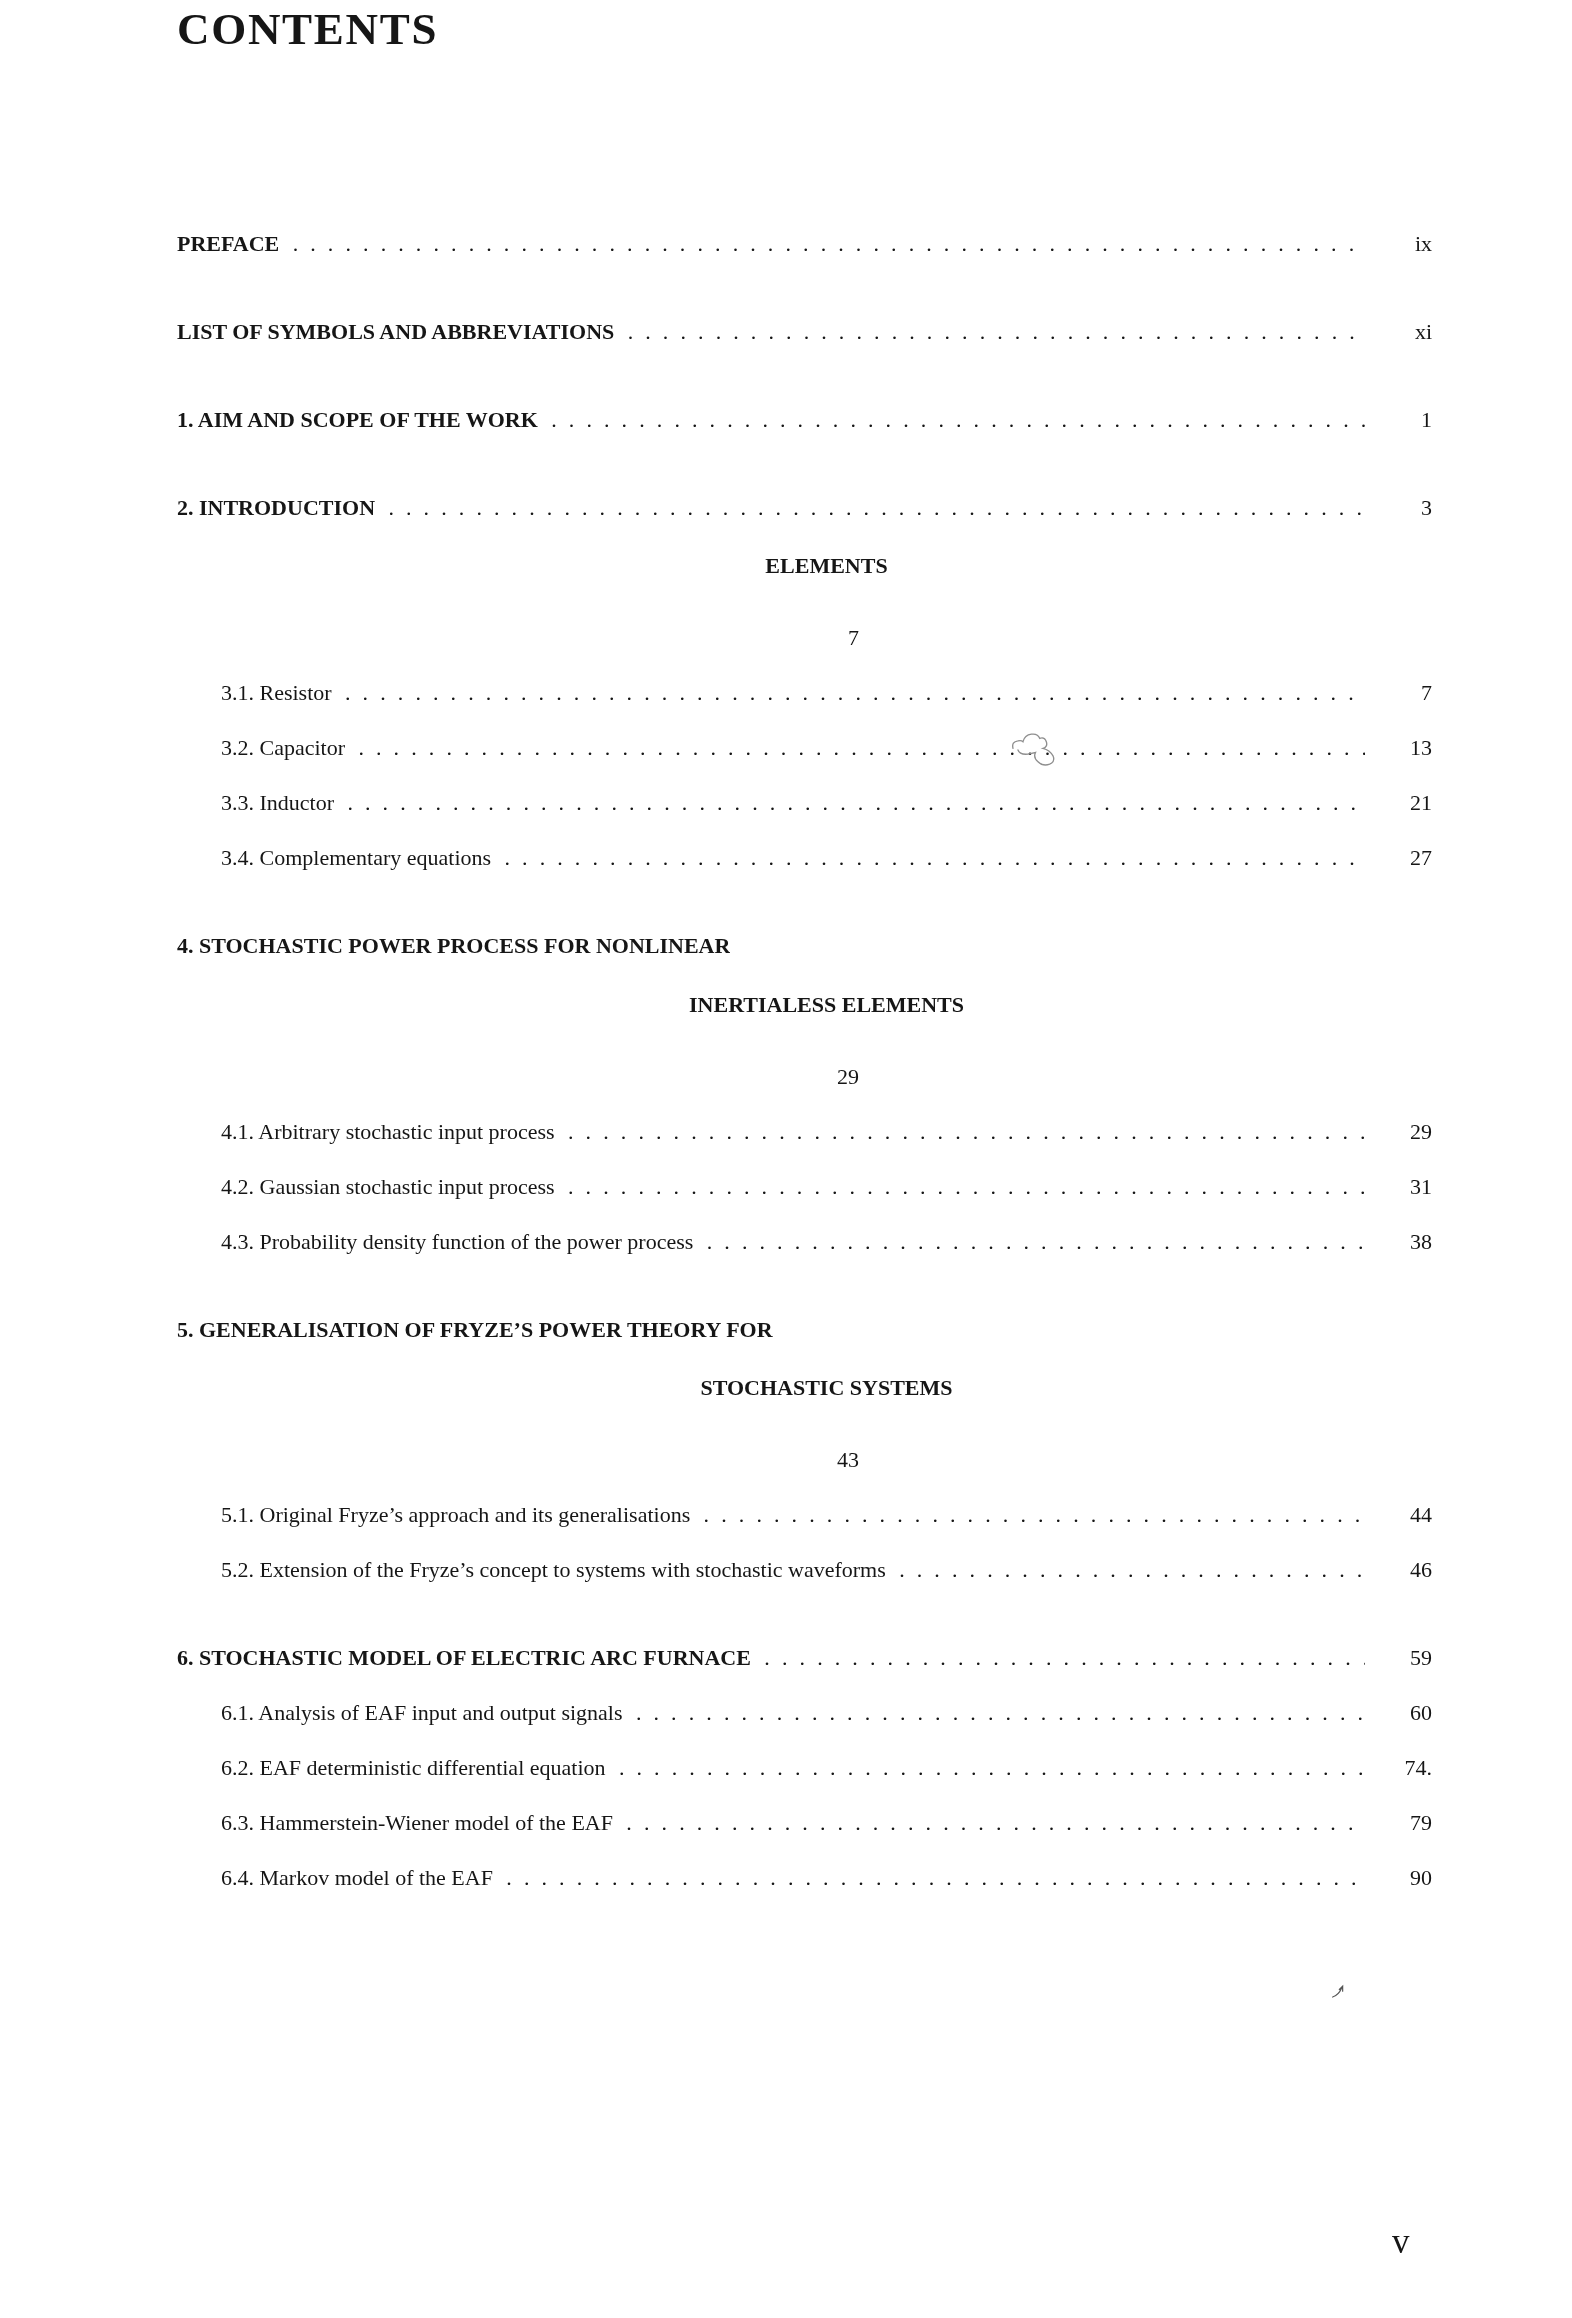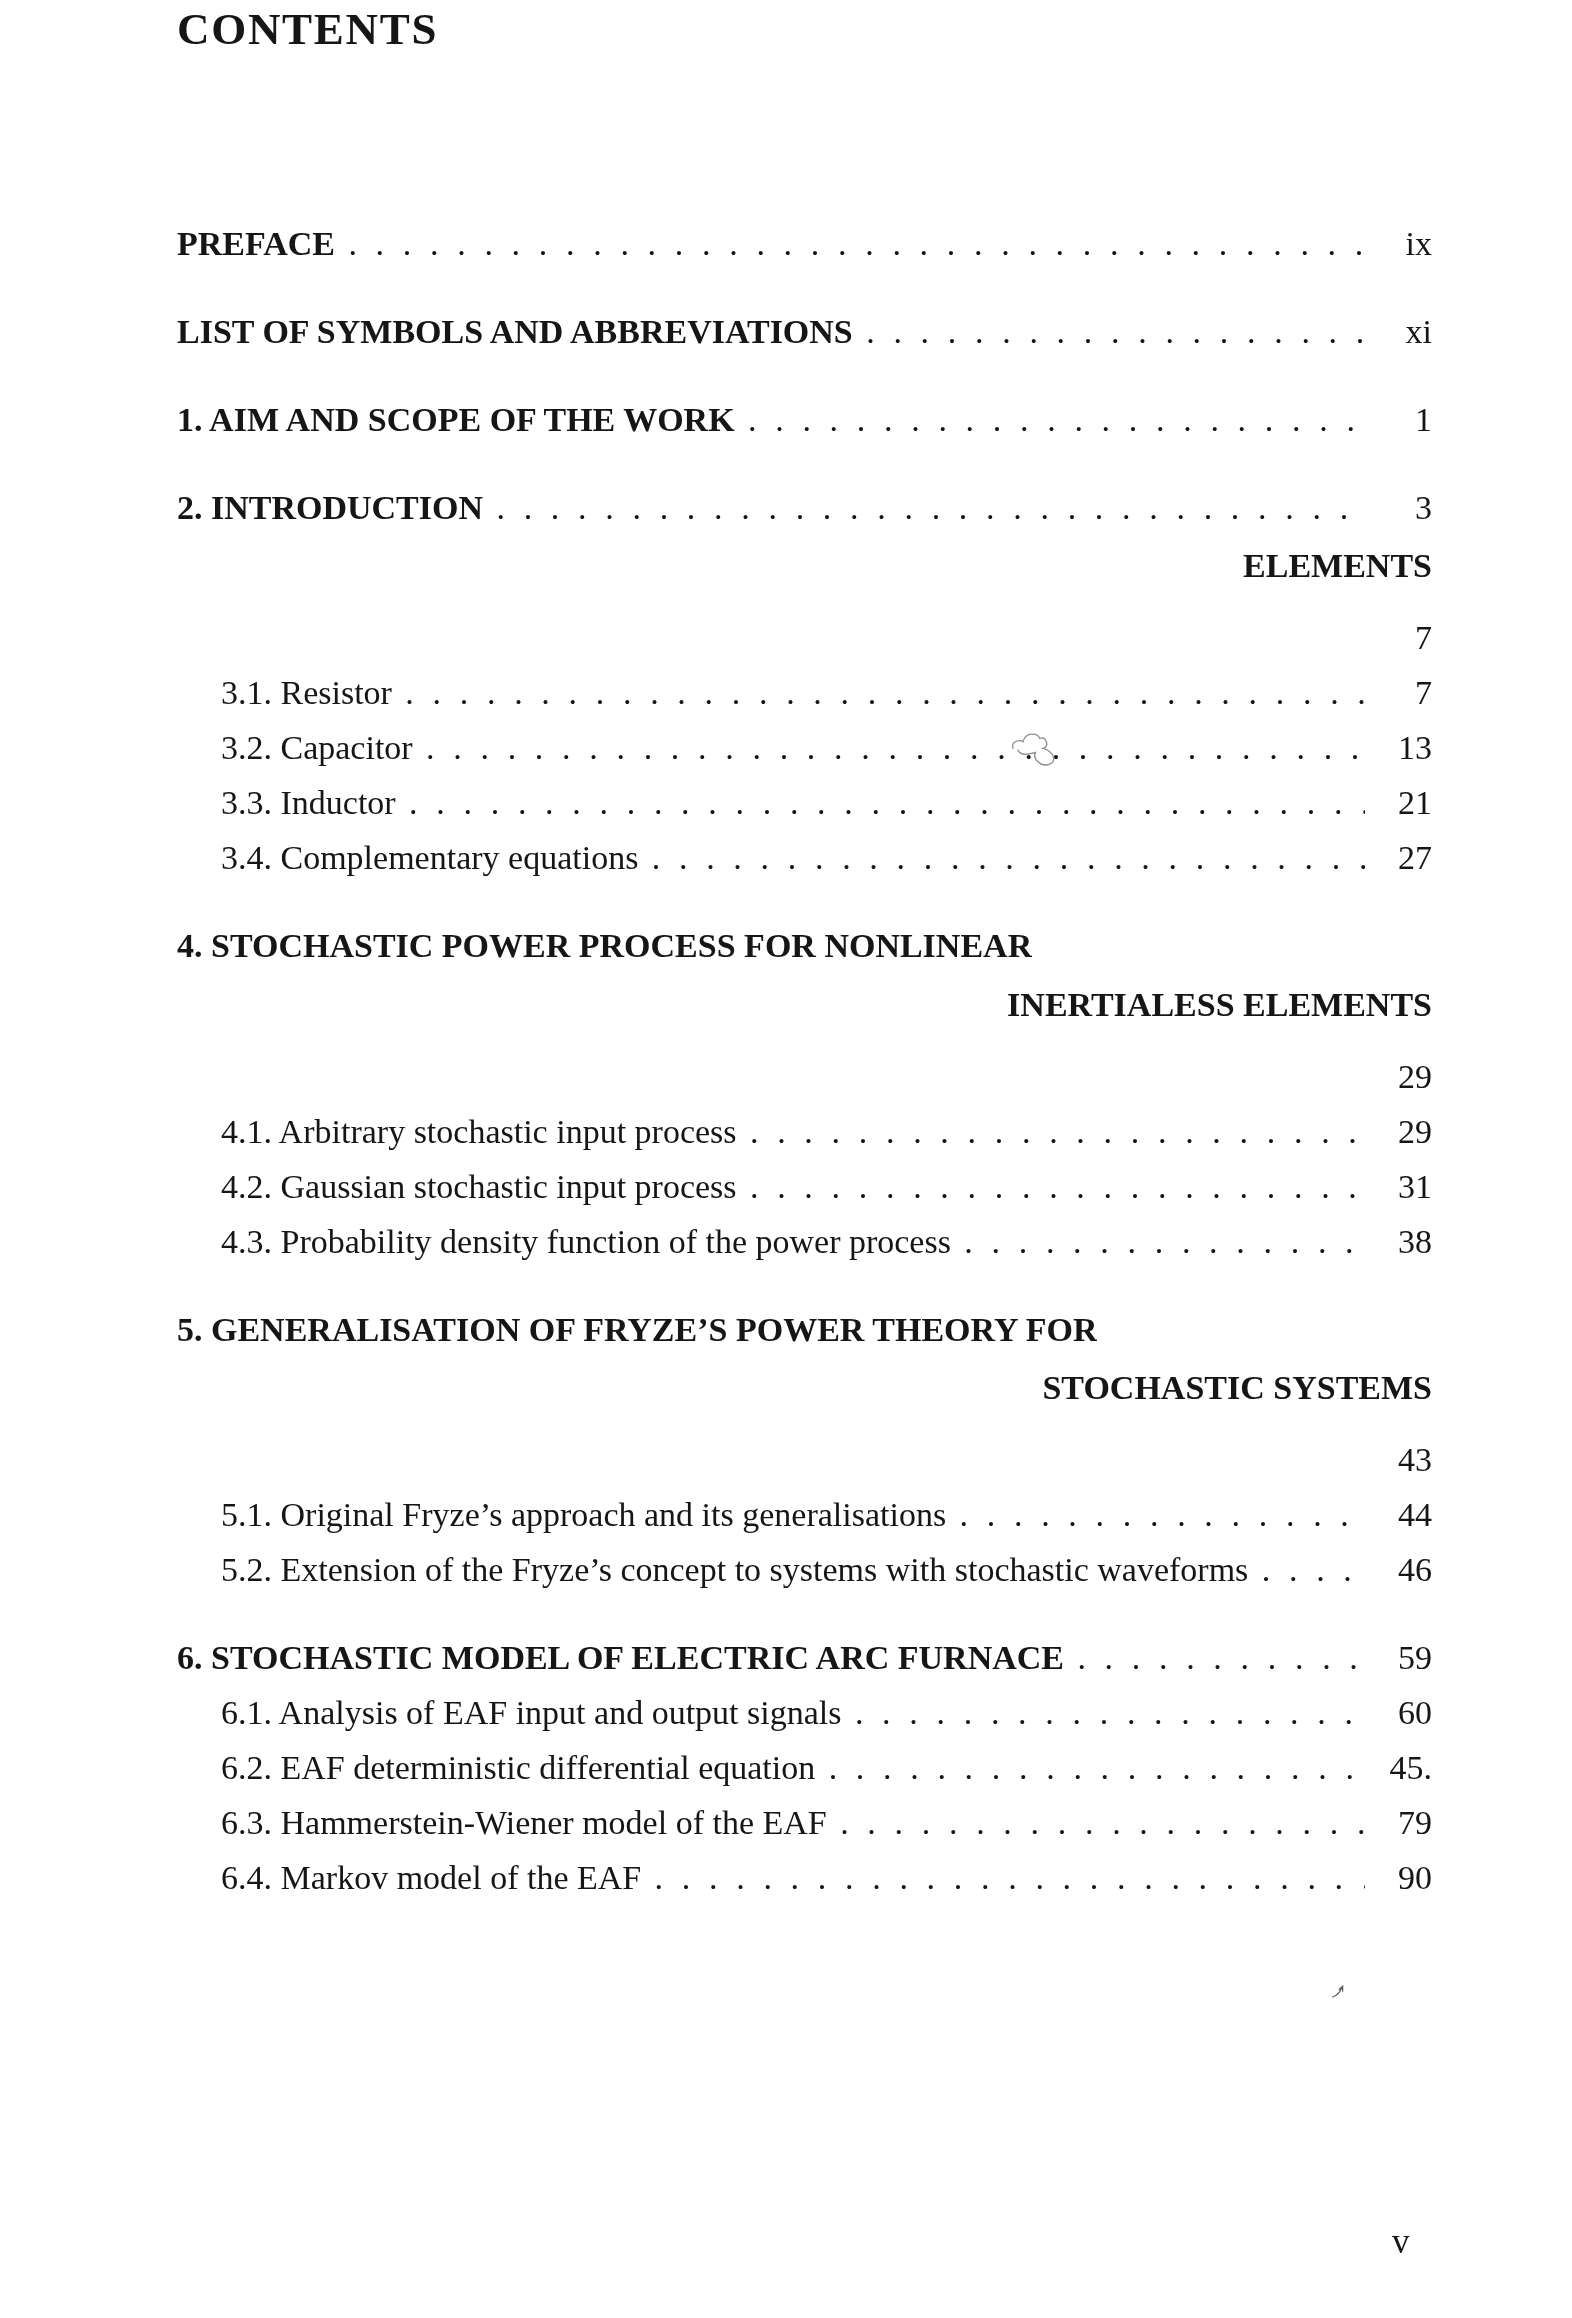--- a/index.html
+++ b/index.html
@@ -25,22 +25,22 @@
     font-size: 45px;
     line-height: 59px;
     font-weight: 700;
     letter-spacing: 1.7px;
   }
   .toc {
     margin-top: 157px;
   }
   .row {
     display: flex;
-    align-items: flex-end;
-    font-size: 34px;
+    align-items: center;
+    font-size: 22px;
     line-height: 55px;
     white-space: nowrap;
   }
   .row.gap { margin-top: 33px; }
   .row.cont { margin-top: 3.4px; flex-direction: column; }
   .chapter .lbl { font-weight: 700; }
   .section { padding-left: 44px; }
   .cont { padding-left: 44px; }
   .lbl {
     flex: 0 1 auto;
@@ -202,21 +202,21 @@
 
     <div class="row section">
       <span class="lbl">6.1. Analysis of EAF input and output signals</span>
       <span class="leader">......................................................................</span>
       <span class="pg">60</span>
     </div>
 
     <div class="row section">
       <span class="lbl">6.2. EAF deterministic differential equation</span>
       <span class="leader">......................................................................</span>
-      <span class="pg">45.</span>
+      <span class="pg">74.</span>
     </div>
 
     <div class="row section">
       <span class="lbl">6.3. Hammerstein-Wiener model of the EAF</span>
       <span class="leader">......................................................................</span>
       <span class="pg">79</span>
     </div>
 
     <div class="row section">
       <span class="lbl">6.4. Markov model of the EAF</span>

